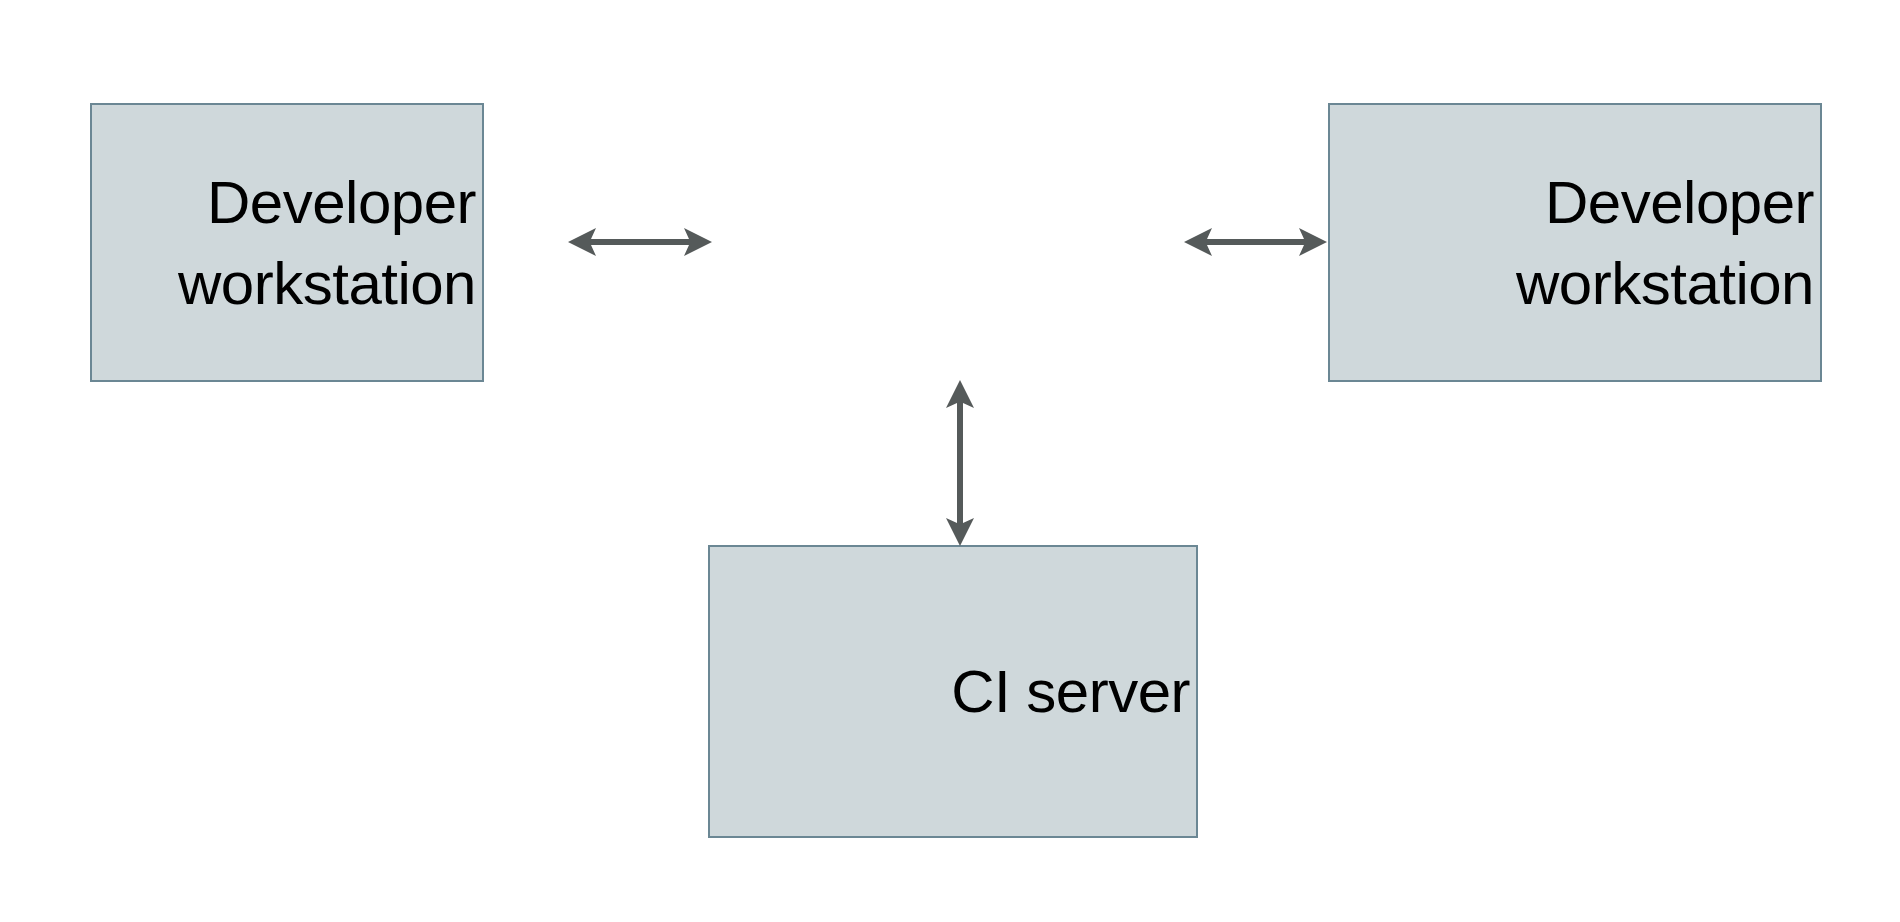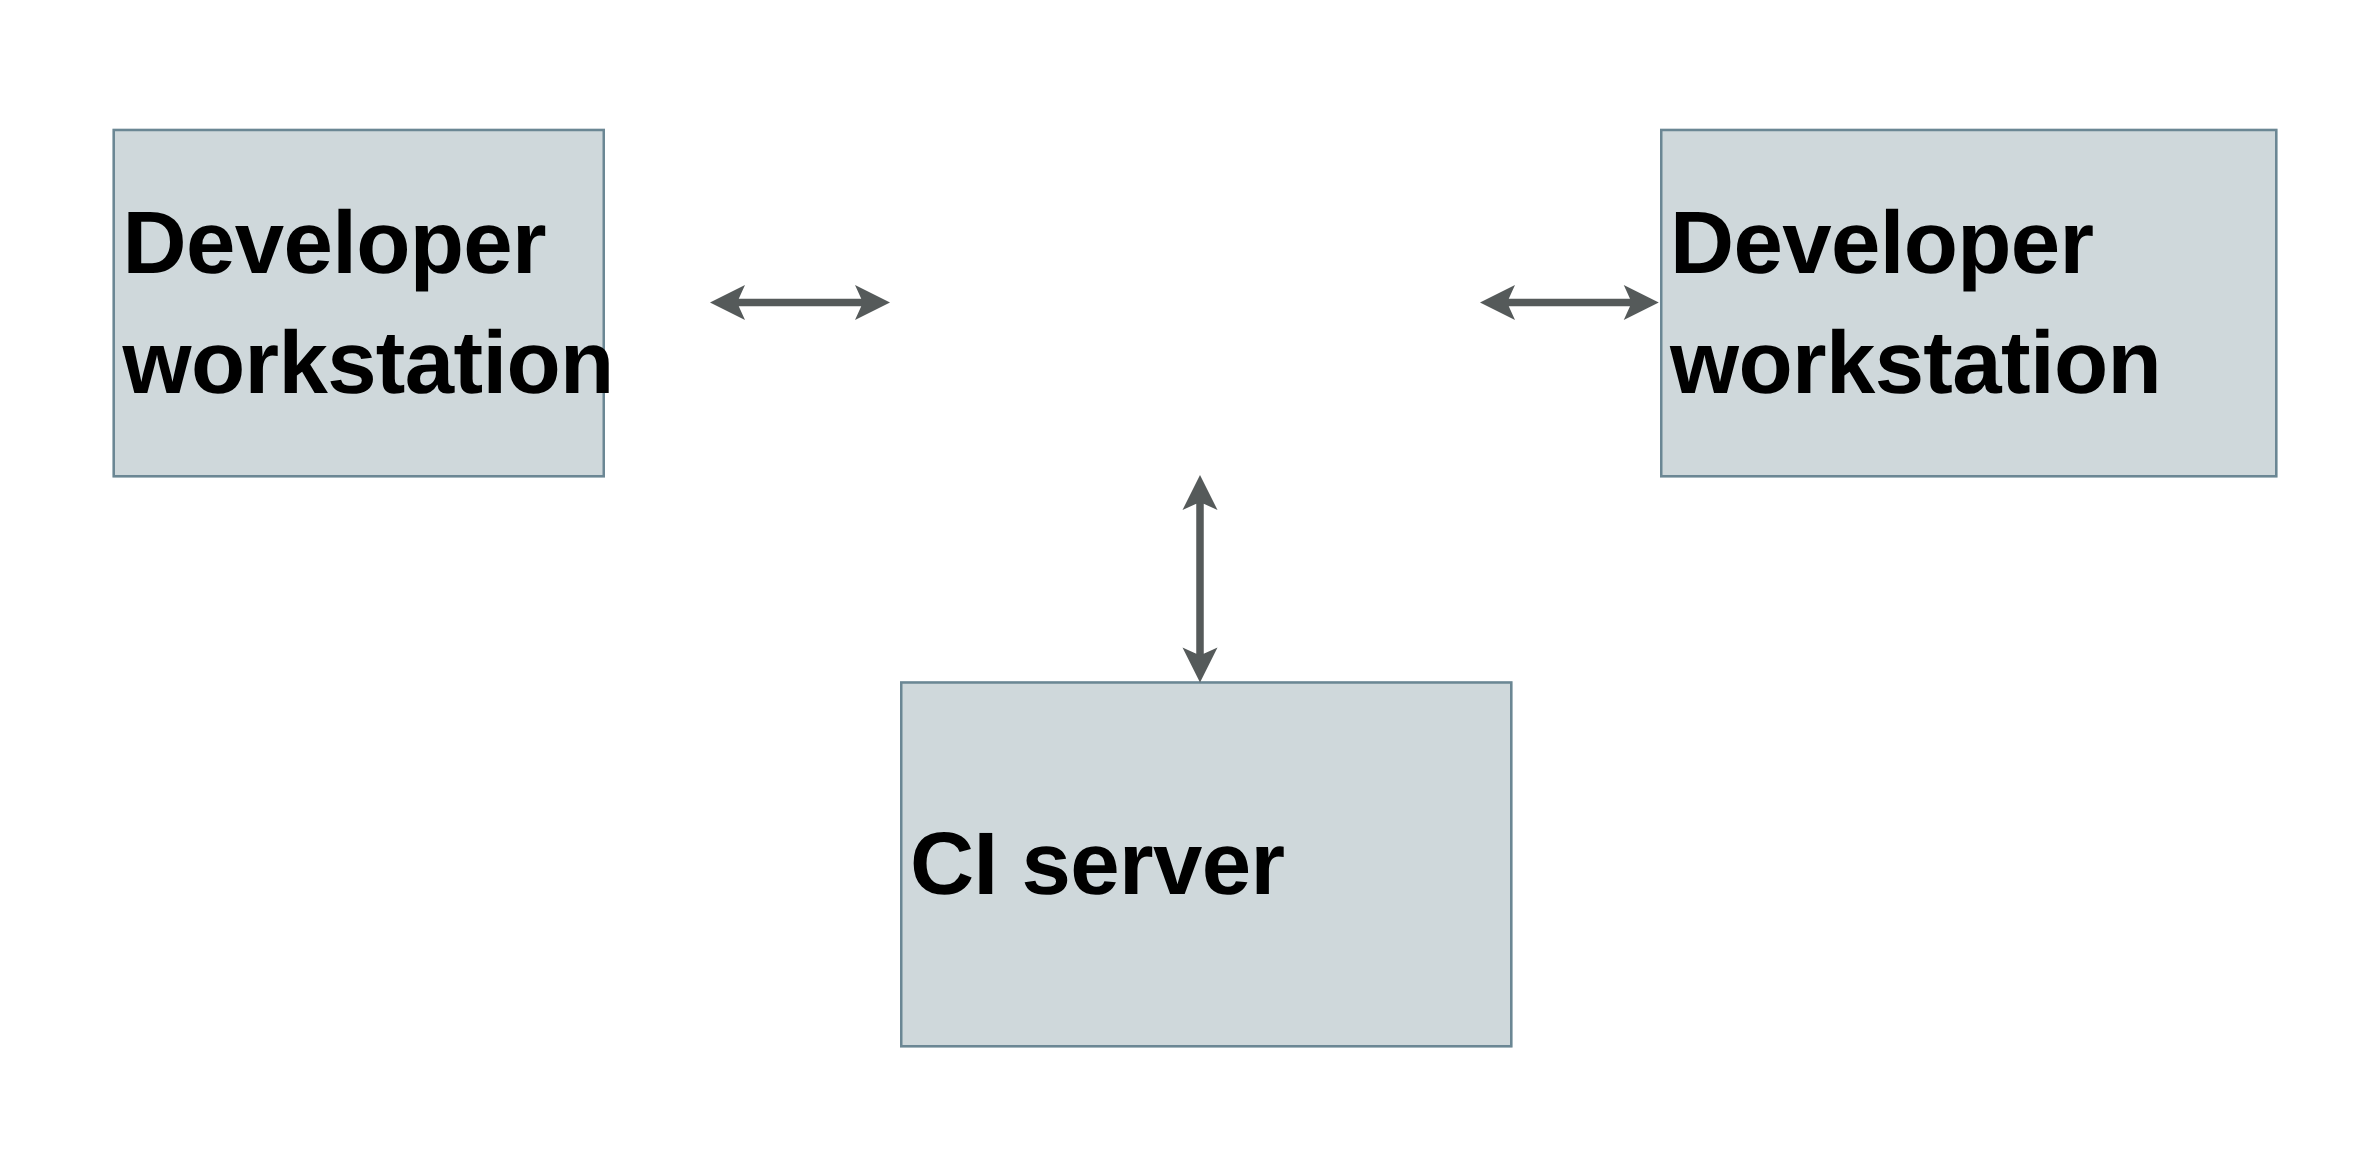--- a/index.html
+++ b/index.html
@@ -20,39 +20,39 @@
     background: #ffffff;
   }
   .node {
     position: absolute;
     box-sizing: border-box;
     background: #CFD8DB;
     border: 2px solid #6B8794;
     display: flex;
     align-items: center;
     justify-content: center;
-    text-align: left;
+    text-align: right;
     color: #000000;
-    font-size: 71px;
+    font-size: 60px;
     line-height: 1.35;
-    font-weight: 700;
+    font-weight: 400;
     letter-spacing: -0.5px;
     white-space: pre-line;
   }
   .node-label {
     display: block;
     width: 100%;
     padding: 0 6px;
     box-sizing: border-box;
   }
   
   #node-dev-left   { left: 90px;  top: 103px; width: 394px; height: 279px; }
   #node-shared     { left: 718px; top: 103px; width: 484px; height: 279px; }
   #node-dev-right  { left: 1328px;top: 103px; width: 494px; height: 279px; }
-  #node-ci         { left: 708px; top: 545px; width: 490px; height: 293px; margin-left: 12px; }
+  #node-ci         { left: 708px; top: 545px; width: 490px; height: 293px; }
 
   
   .connector {
     position: absolute;
     overflow: visible;
   }
   #conn-left-shared  { left: 560px;  top: 212px; width: 160px; height: 60px; }
   #conn-shared-right { left: 1178px; top: 212px; width: 155px; height: 60px; }
   #conn-shared-ci    { left: 930px;  top: 376px; width: 60px;  height: 175px; }
 </style>

